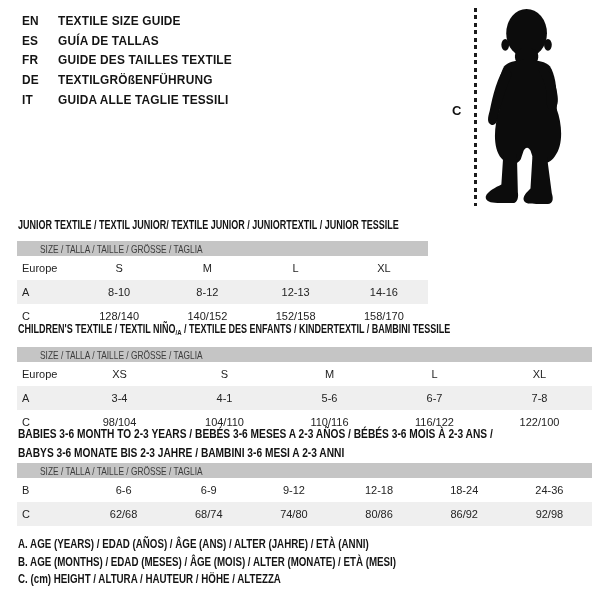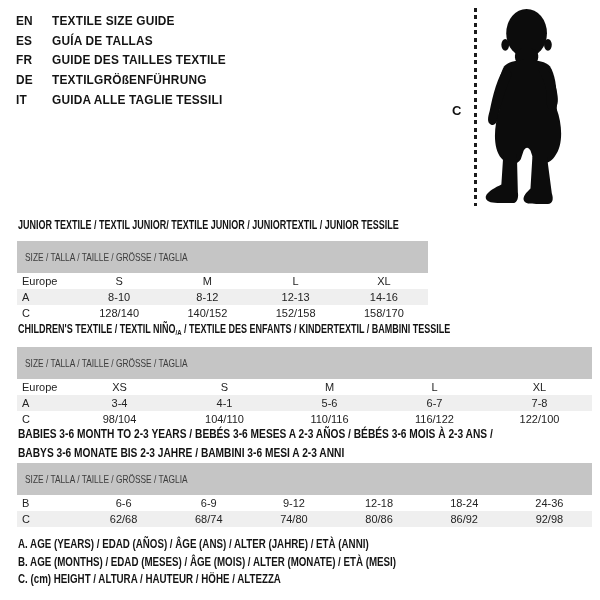--- a/index.html
+++ b/index.html
@@ -2,21 +2,21 @@
 <html><head>
 <meta charset="utf-8">
 <style>
   html,body { margin:0; padding:0; background:#fff; }
   .canvas {
     position:relative; width:600px; height:600px; background:#ffffff;
     font-family:"Liberation Sans", sans-serif; overflow:hidden; color:#1c1c1c;
   }
 
   
-  .lang-list { position:absolute; left:16px; top:13px; }
+  .lang-list { position:absolute; left:22px; top:13px; }
   .lang-row {
     display:flex; height:19.7px; font-weight:bold; font-size:13.5px; color:#141414;
     transform:scaleX(0.88); transform-origin:left top; white-space:nowrap; letter-spacing:0.2px;
   }
   .lang-code { width:41px; flex:0 0 41px; }
 
   
   .measure-line {
     position:absolute; left:474px; top:8px; width:3px; height:198px;
     background:repeating-linear-gradient(to bottom,#1b1b1b 0 4px, transparent 4px 7.5px);
@@ -32,23 +32,23 @@
   }
   .cond75 { transform:scaleX(0.75); }
   .cond85 { transform:scaleX(0.85); }
   .subsc { font-size:8px; vertical-align:-2px; }
 
   
   .size-table {
     position:absolute; left:17px; border-collapse:collapse; table-layout:fixed;
     font-size:11px; color:#232323;
   }
-  .size-table td { padding:0; height:16px; text-align:center; vertical-align:middle; white-space:nowrap; }
+  .size-table td { padding:0; height:24px; text-align:center; vertical-align:middle; white-space:nowrap; }
   .size-table td.rl { text-align:left; padding-left:5px; }
-  .size-table tr.bar td { background:#c5c5c5; height:32px; text-align:left; padding-left:8px; color:#3c3c3c; }
+  .size-table tr.bar td { background:#c5c5c5; height:15px; text-align:left; padding-left:23px; color:#3c3c3c; }
   .bar-text { display:inline-block; transform:scaleX(0.76); transform-origin:left center; white-space:nowrap; font-size:11px; }
   .size-table tr.shaded td { background:#efefef; }
 
   
   .notes {
     position:absolute; left:18px; top:536px; font-weight:bold; font-size:12.5px; color:#141414;
     transform:scaleX(0.78); transform-origin:left top; line-height:17.6px; white-space:nowrap;
   }
 </style>
 </head>

